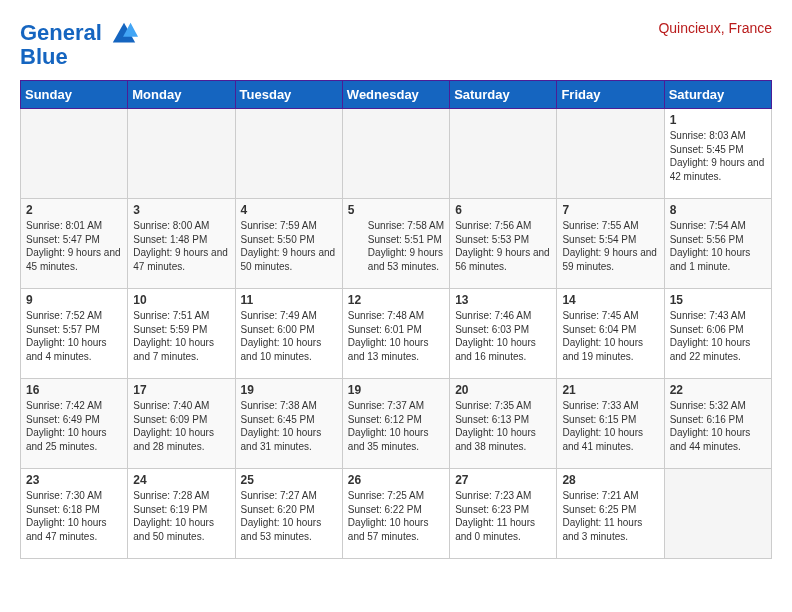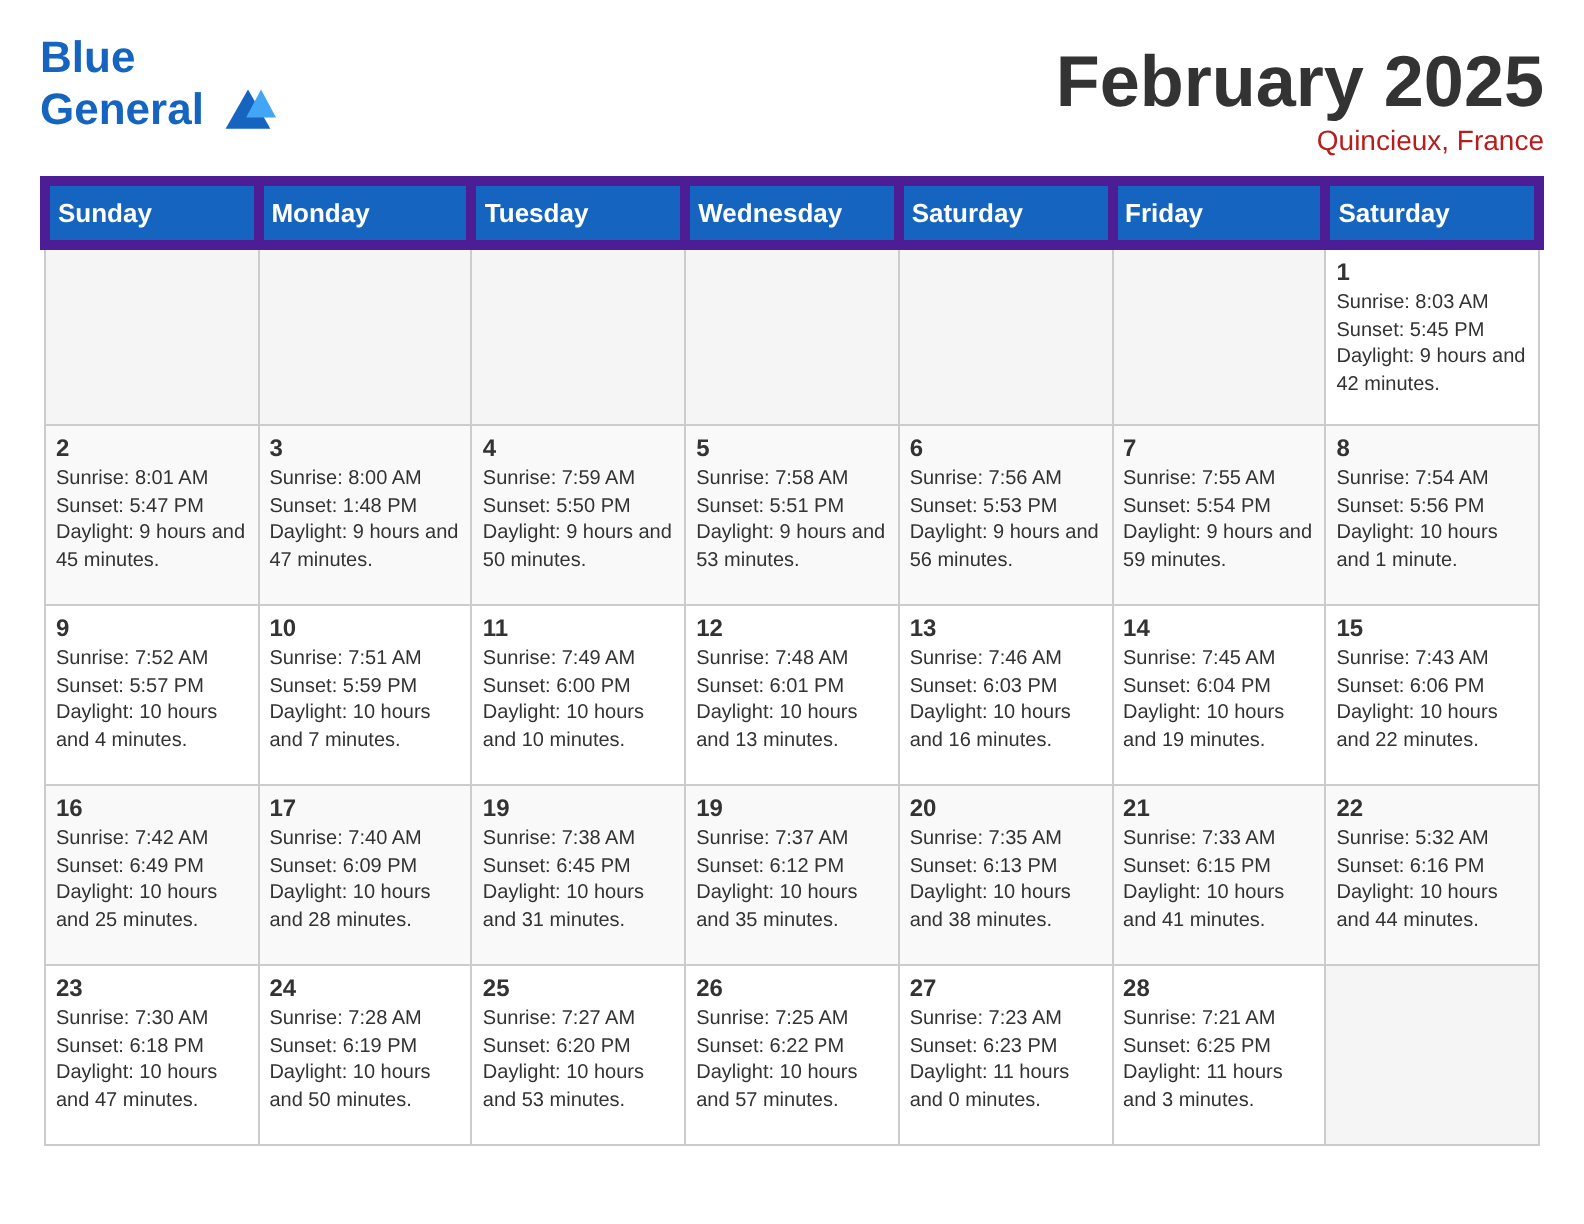--- a/index.html
+++ b/index.html
@@ -51,21 +51,21 @@
       border-collapse: collapse;
       table-layout: fixed;
     }
     th {
       background: #1565c0;
       color: #fff;
       font-size: 13px;
       font-weight: bold;
       padding: 6px 4px;
       text-align: left;
-      border: 5px solid #4c1d95;
+      border: 1px solid #4c1d95;
     }
     td {
       border: 1px solid #ccc;
       vertical-align: top;
       padding: 4px 5px;
       font-size: 10.5px;
       color: #333;
       height: 90px;
       background: #fff;
     }
@@ -89,34 +89,33 @@
     tr:nth-child(even) td.empty {
       background: #efefef;
     }
   </style>
 </head>
 <body>
 
 <div class="header">
   <div class="logo">
     <div>
-      <div style="font-size:22px;font-weight:bold;color:#1565c0;margin-top:-4px;">Blue</div>
       <div style="display:flex;align-items:center;">
         <div class="logo-text">
           <span>General</span>
           <svg class="logo-icon" viewBox="0 0 30 30" style="display:inline-block;vertical-align:middle;">
             <polygon points="15,3 27,24 3,24" fill="#1565c0"></polygon>
             <polygon points="22,3 30,18 14,18" fill="#42a5f5"></polygon>
           </svg>
         </div>
       </div>
+      <div style="font-size:22px;font-weight:bold;color:#1565c0;margin-top:-4px;">Blue</div>
     </div>
   </div>
   <div class="title-block">
-    <div class="month-title">February 2025</div>
     <div class="location">Quincieux, France</div>
   </div>
 </div>
 
 <table>
   <thead>
     <tr id="header-row">
         <th>Sunday</th>
         <th>Monday</th>
         <th>Tuesday</th>
@@ -155,21 +154,21 @@
 Daylight: 9 hours and 47 minutes.</div>
         </td>
         <td>
           <span class="day-num">4</span>
           <div class="day-info" style="white-space: pre-line;">Sunrise: 7:59 AM
 Sunset: 5:50 PM
 Daylight: 9 hours and 50 minutes.</div>
         </td>
         <td>
           <span class="day-num">5</span>
-          <div class="day-info" style="white-space: pre-line;">Sunrise: 7:58 AM
+          <div class="day-info" style="white-space: pre-line; margin-left: 20px;">Sunrise: 7:58 AM
 Sunset: 5:51 PM
 Daylight: 9 hours and 53 minutes.</div>
         </td>
         <td>
           <span class="day-num">6</span>
           <div class="day-info" style="white-space: pre-line;">Sunrise: 7:56 AM
 Sunset: 5:53 PM
 Daylight: 9 hours and 56 minutes.</div>
         </td>
         <td>

